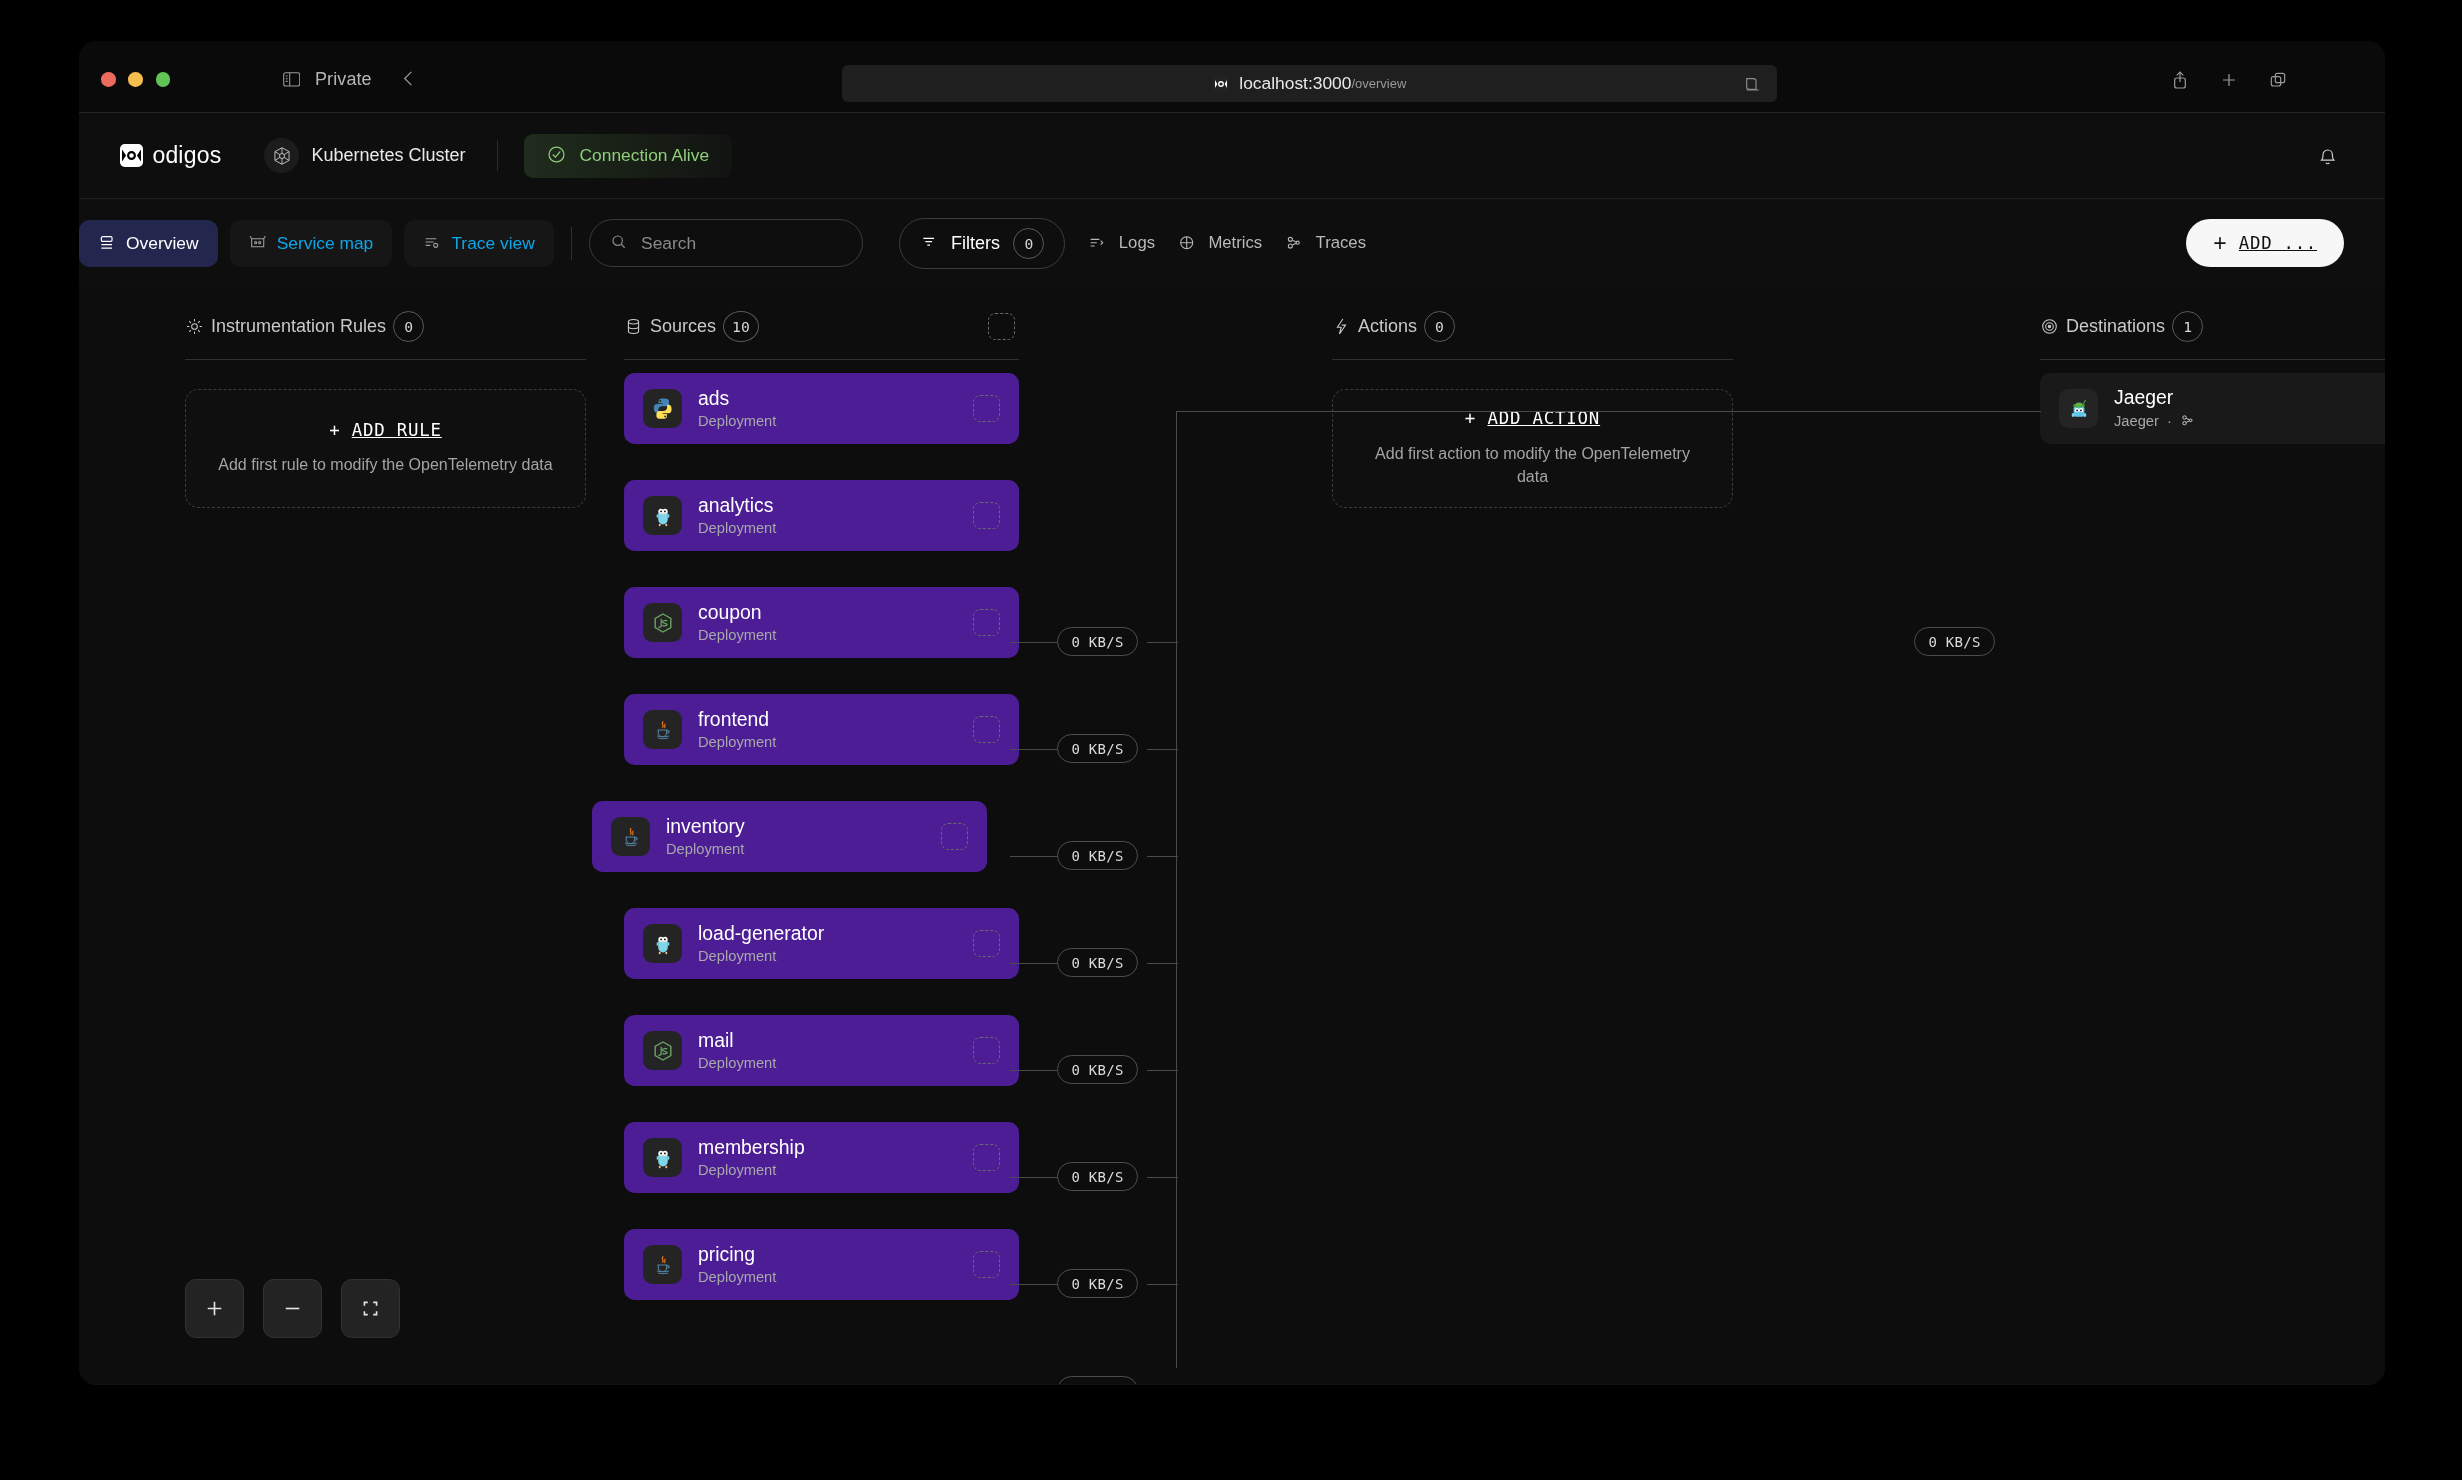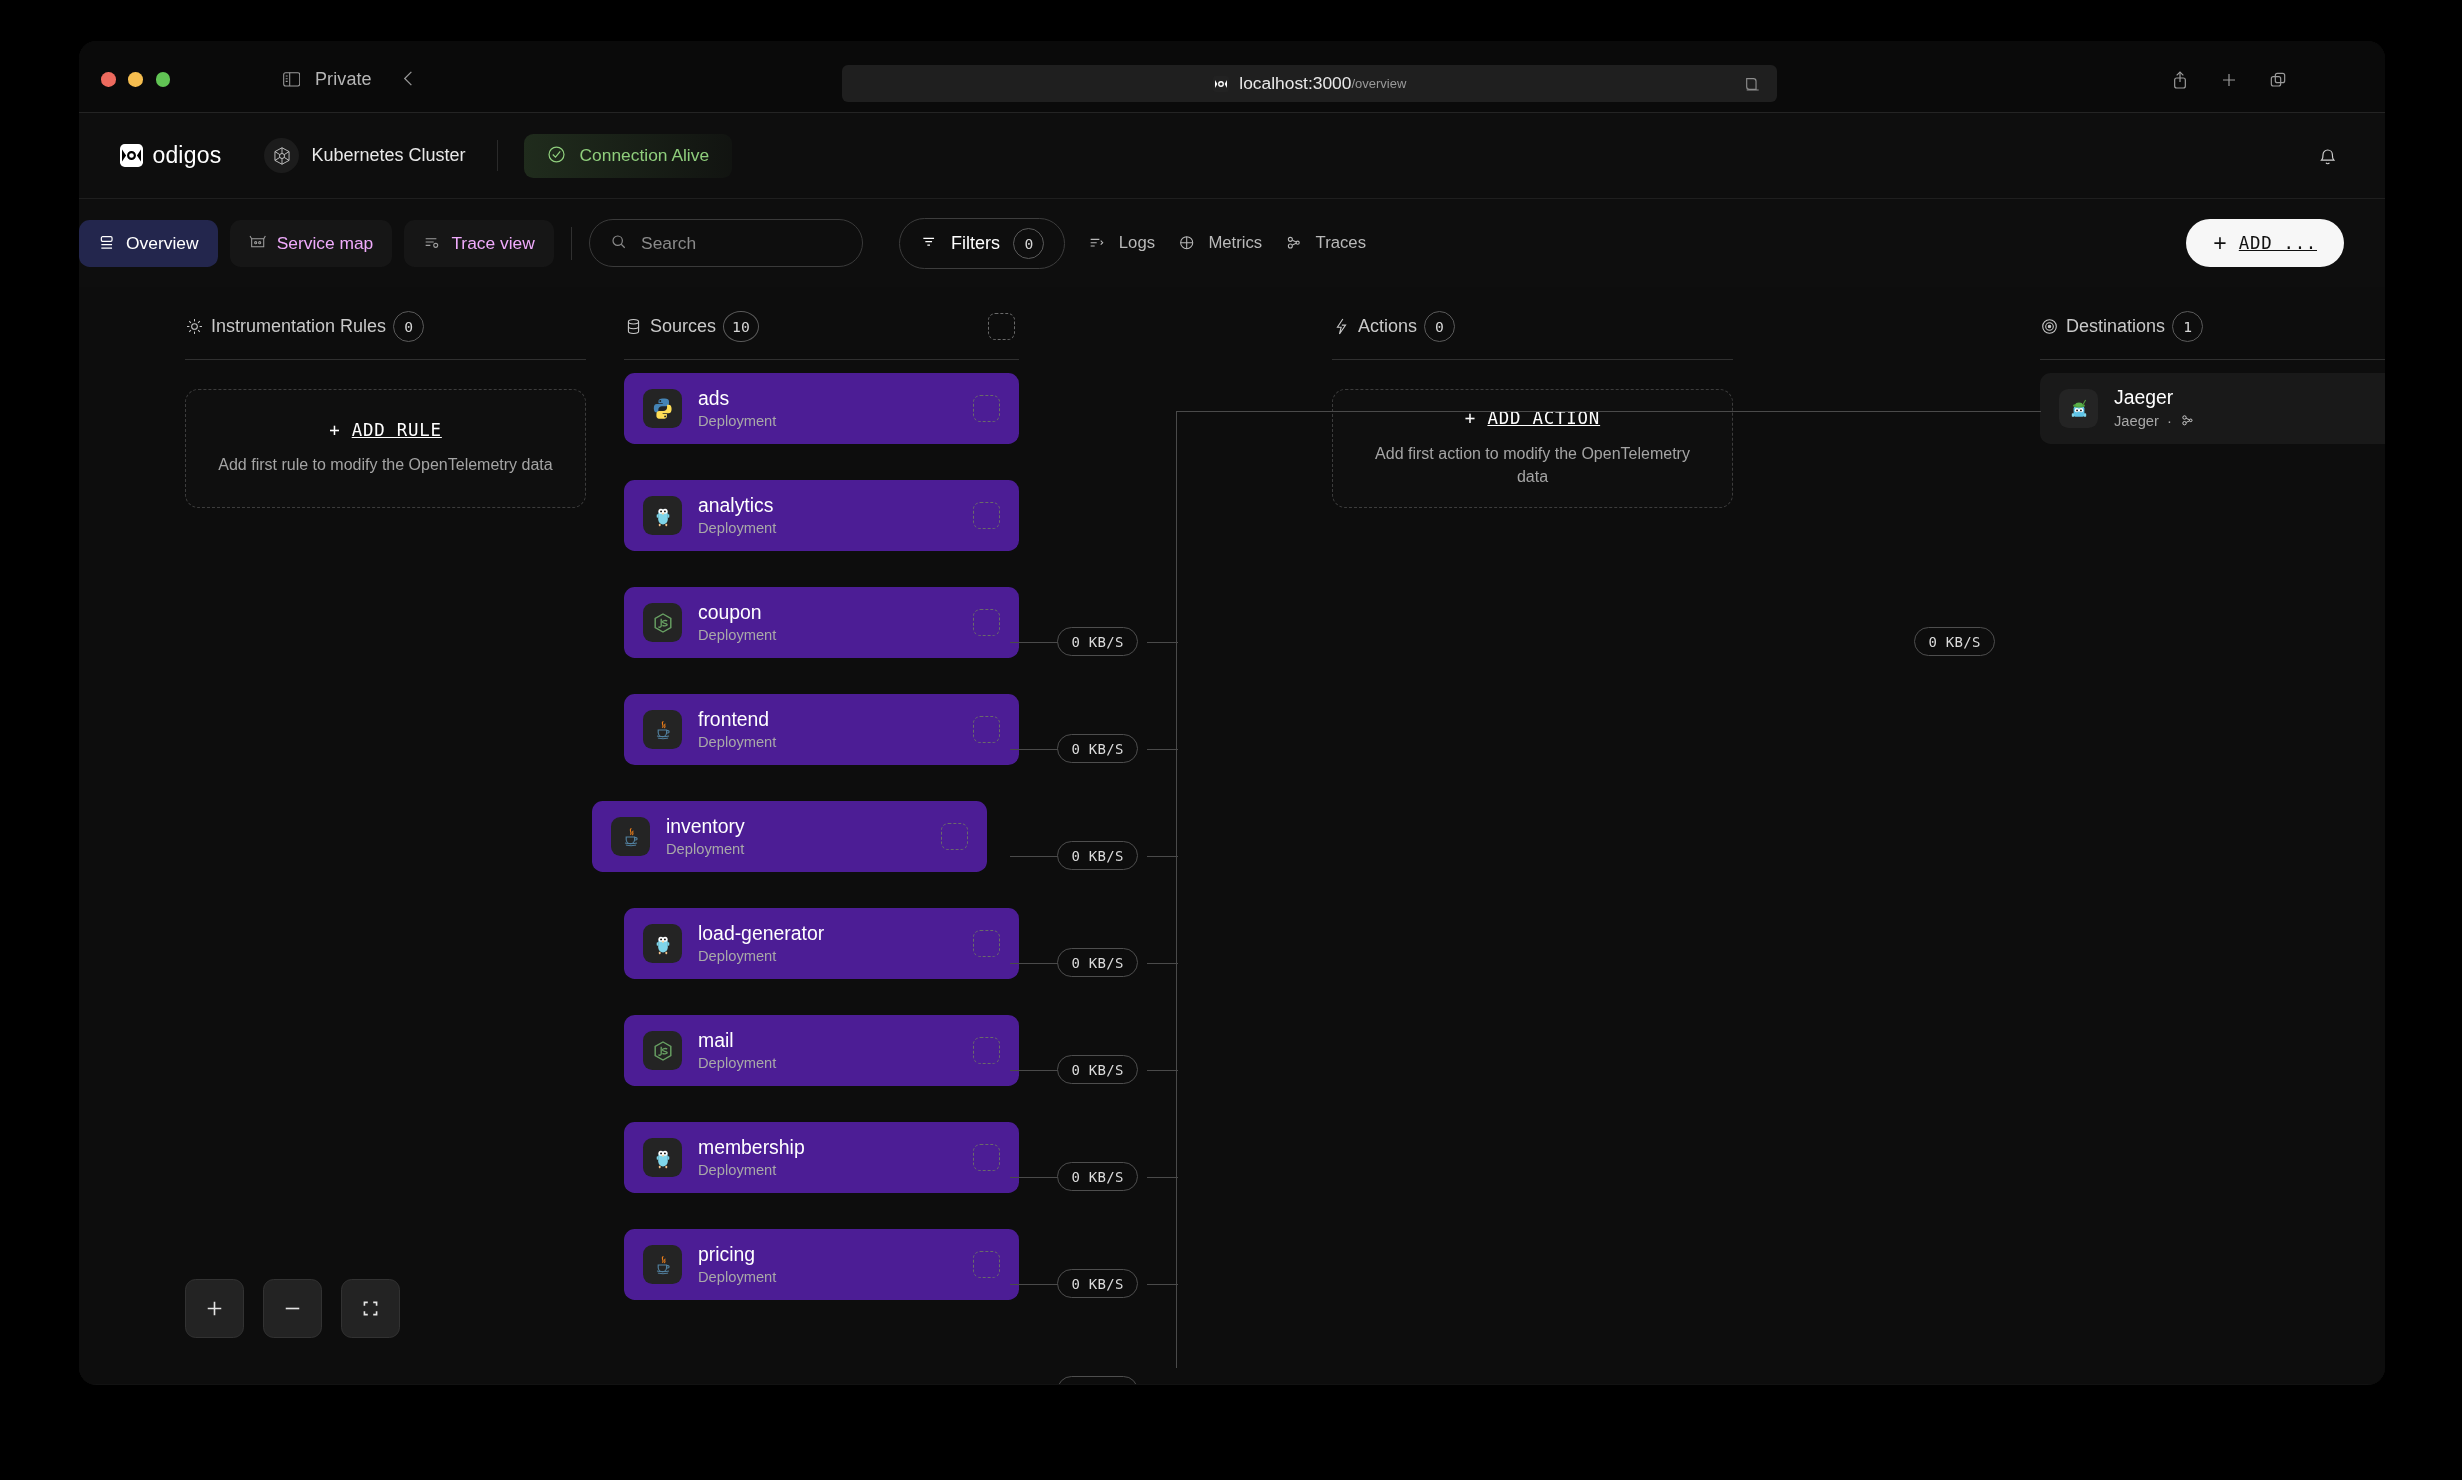--- a/index.html
+++ b/index.html
@@ -80,21 +80,21 @@
   }
   #conn-badge .ctxt { font-size: 17.4px; color: #8fce7c; }
 
   #bell { position: absolute; right: 47px; top: 33px; width: 21.4px; height: 21.4px; }
 
   
   #toolbar { position: relative; height: 88px; display: flex; align-items: center; }
   .tab {
     height: 47px; padding: 0 19px; border-radius: 10.7px;
     display: flex; align-items: center; gap: 10.7px;
-    font-size: 17.4px; color: #f0abfc; background: #161616; margin-right: 12px;
+    font-size: 17.4px; color: #0ea5e9; background: #161616; margin-right: 12px;
   }
   .tab.active { background: #23264d; color: #ffffff; }
   .tab .ic { width: 17.4px; height: 17.4px; }
 
   #tb-sep { width: 0.7px; height: 33px; background: #303030; margin: 0 17.4px 0 5.4px; }
 
   #search-box {
     width: 274px; height: 48px; border: 0.7px solid #3a3a3a; border-radius: 24px;
     display: flex; align-items: center; padding-left: 20px; gap: 13.4px;
   }

